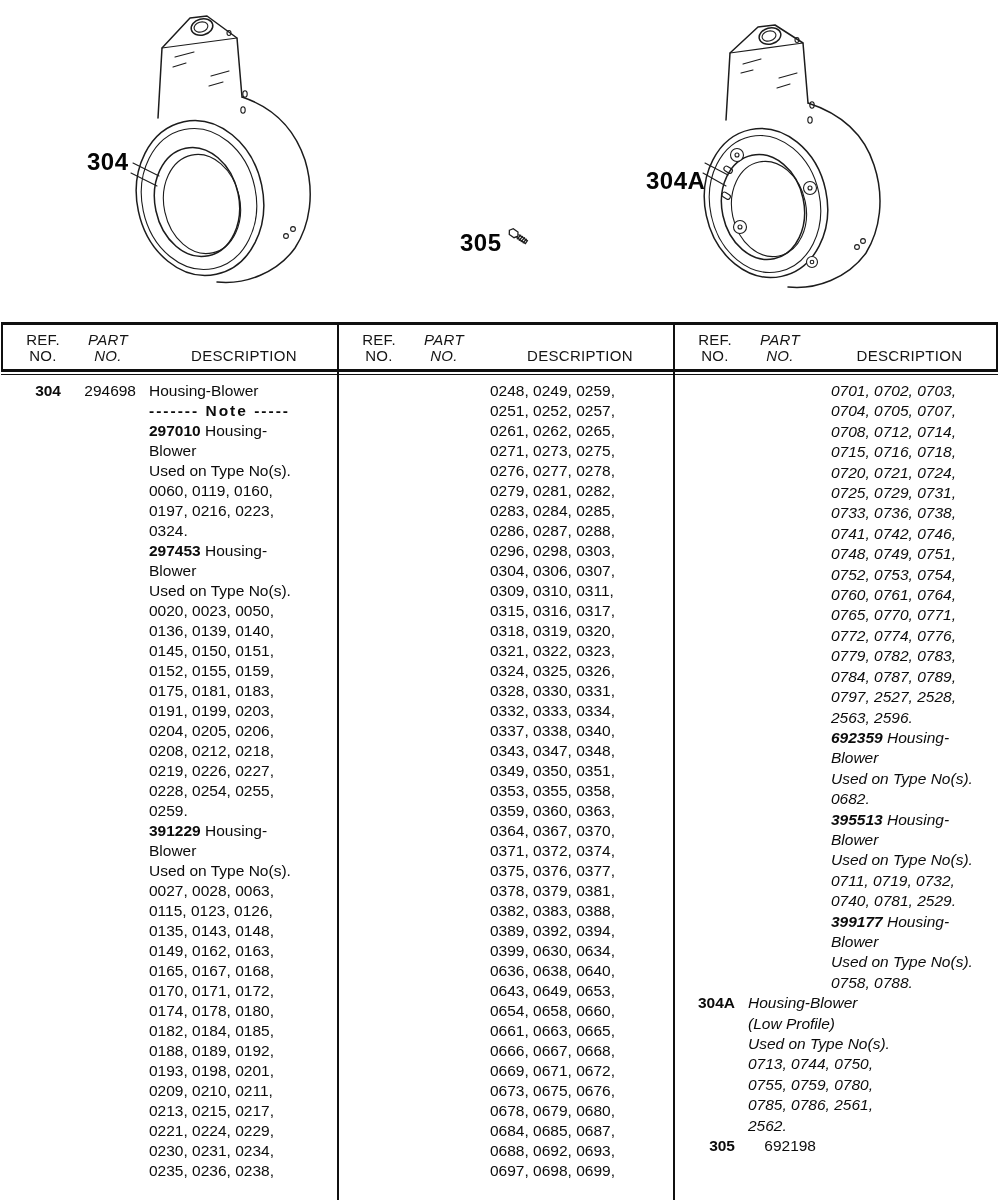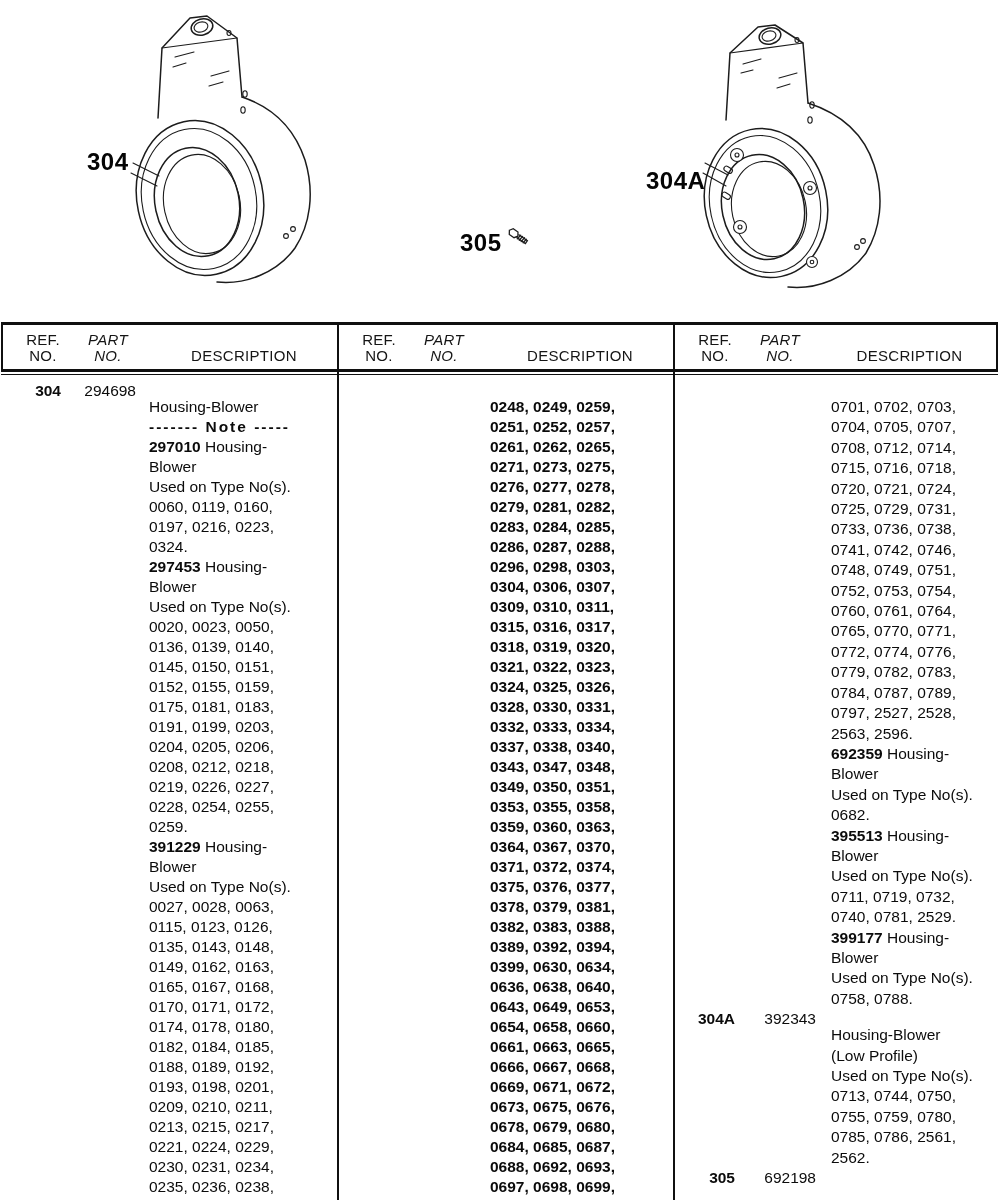--- a/index.html
+++ b/index.html
@@ -43,23 +43,23 @@
   .gbody{
     box-sizing:border-box;margin-top:2px;border-top:1px solid #101010;
     padding-top:6px;font-size:15.5px;line-height:20px;color:#0b0b0b;
   }
   .g3 .gbody{line-height:20.4px;}
   .row{display:grid;grid-template-columns:60px 83px 1fr;}
   .cell{min-height:1px;}
   .cell.ref{text-align:right;font-weight:700;}
   .cell.part{text-align:right;font-weight:400;padding-right:8px;}
   .g3 .cell.part{padding-right:2px;}
-  .cell.desc{padding-left:5px;margin-top:16px;}
-  .g2 .cell.desc{padding-left:8px;font-weight:bold;}
-  .g3 .cell.desc{padding-left:13px;}
+  .cell.desc{padding-left:5px;}
+  .g2 .cell.desc{padding-left:8px;}
+  .g3 .cell.desc{padding-left:13px;font-style:italic;}
   .line{white-space:nowrap;}
   .line b{font-weight:700;}
   .line.note{letter-spacing:2px;font-weight:700;}
   
   .draw{stroke:#1c1c1c;fill:none;stroke-width:1.5;stroke-linecap:round;stroke-linejoin:round;}
   .draw-thin{stroke:#1c1c1c;fill:none;stroke-width:1.1;stroke-linecap:round;}
   .paper{fill:#ffffff;}
 </style>
 </head>
 <body>
@@ -324,21 +324,20 @@
             <div class="line">0711, 0719, 0732,</div>
             <div class="line">0740, 0781, 2529.</div>
             <div class="line"><b>399177</b> Housing-</div>
             <div class="line">Blower</div>
             <div class="line">Used on Type No(s).</div>
             <div class="line">0758, 0788.</div>
           </div>
         </div>
         <div class="row">
           <span class="cell ref">304A</span>
-          <span class="cell part">392343</span>
           <div class="cell desc">
             <div class="line">Housing-Blower</div>
             <div class="line">(Low Profile)</div>
             <div class="line">Used on Type No(s).</div>
             <div class="line">0713, 0744, 0750,</div>
             <div class="line">0755, 0759, 0780,</div>
             <div class="line">0785, 0786, 2561,</div>
             <div class="line">2562.</div>
           </div>
         </div>

